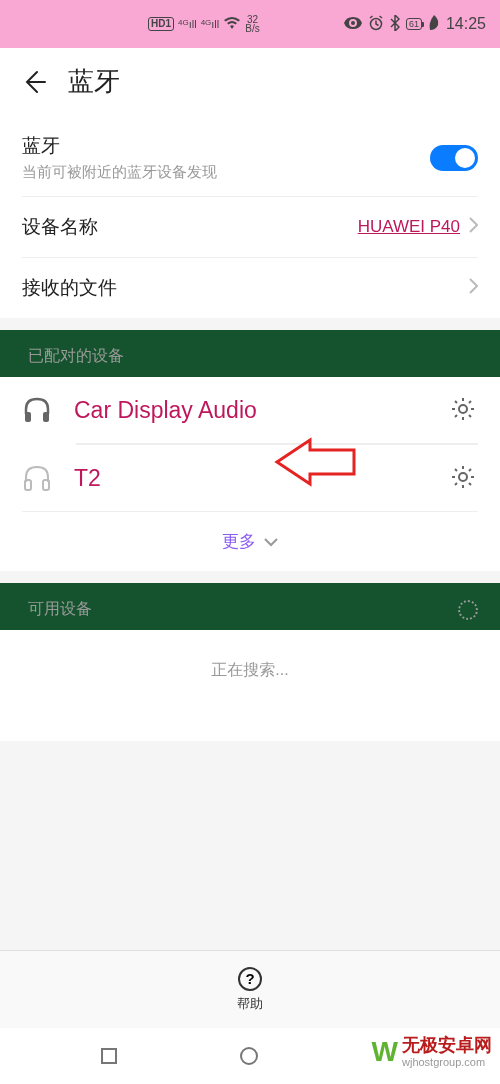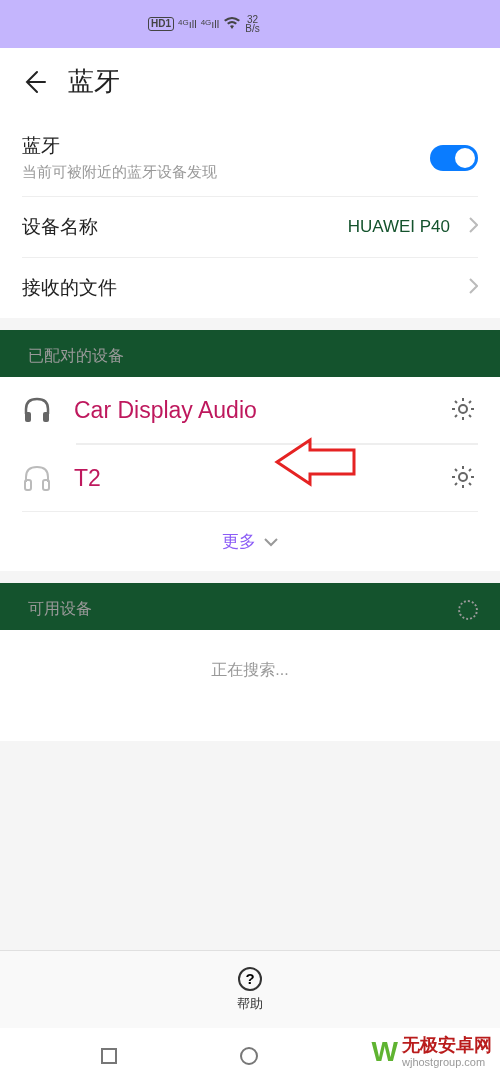--- a/index.html
+++ b/index.html
@@ -9,21 +9,21 @@
   font-family: -apple-system, "Helvetica Neue", Arial, sans-serif;
   background: #f5f5f5;
   position: relative;
   overflow: hidden;
 }
 .status-bar {
   height: 48px;
   display: flex;
   align-items: center;
   padding: 0 14px;
-  background: #c4b5fd;
+  background: #f9a8d4;
   font-size: 14px;
   color: #444;
   justify-content: space-between;
 }
 .status-left { display: flex; align-items: center; gap: 4px; }
 .status-right { display: flex; align-items: center; gap: 6px; }
 .hd-box {
   border: 1.5px solid #444;
   border-radius: 3px;
   font-size: 10px;
@@ -55,21 +55,21 @@
 .row {
   display: flex;
   align-items: center;
   padding: 14px 22px;
   min-height: 60px;
   position: relative;
 }
 .row.tall { min-height: 72px; align-items: flex-start; flex-direction: column; justify-content: center; gap: 4px; }
 .row-label { font-size: 19px; color: #222; }
 .row-sub { font-size: 15px; color: #999; }
-.row-value { font-size: 17px; color: #14532d; margin-left: auto; margin-right: 18px; }
+.row-value { font-size: 17px; color: #be185d; margin-left: auto; margin-right: 8px; text-decoration: underline; }
 .divider { height: 1px; background: #eee; margin: 0 22px; }
 .gap { height: 12px; background: #f5f5f5; }
 .section-header { padding: 16px 22px 10px 28px; font-size: 16px; color: #999; background:#14532d; display:flex; align-items:center; justify-content:space-between;}
 .toggle {
   width: 48px; height: 26px;
   background: #0a7cff;
   border-radius: 13px;
   position: absolute;
   right: 22px;
   top: 50%;
@@ -150,20 +150,45 @@
     <span class="hd-box"><span>HD</span><span>1</span></span>
     <span class="sig"><sup>4G</sup>ıll</span>
     <span class="sig"><sup>4G</sup>ıll</span>
     <span>
       <svg width="18" height="14" viewBox="0 0 18 14">
           <path d="M9 13 L11 10 Q9 8.5 7 10 Z M4 7 Q9 3 14 7 L12.5 8.5 Q9 5.5 5.5 8.5 Z M1 4 Q9 -2 17 4 L15.5 5.5 Q9 0.5 2.5 5.5 Z" fill="#444"></path>
         </svg>
     </span>
     <span class="bs"><span>32</span><br><span>B/s</span></span>
   </div>
+  <div class="status-right">
+    <span>
+      <svg width="18" height="12" viewBox="0 0 18 12">
+          <path d="M9 0 Q2 0 0 6 Q2 12 9 12 Q16 12 18 6 Q16 0 9 0 Z M9 2 A4 4 0 0 1 9 10 A4 4 0 0 1 9 2 Z M9 4 A2 2 0 0 0 9 8 A2 2 0 0 0 9 4 Z" fill="#444"></path>
+        </svg>
+    </span>
+    <span>
+      <svg width="16" height="16" viewBox="0 0 16 16">
+          <circle cx="8" cy="9" r="5.5" fill="none" stroke="#444" stroke-width="1.5"></circle>
+          <path d="M8 5.5 V9 L10.5 10.5 M2 3 L4.5 1 M14 3 L11.5 1" stroke="#444" stroke-width="1.5" fill="none"></path>
+        </svg>
+    </span>
+    <span>
+      <svg width="10" height="16" viewBox="0 0 10 16">
+          <path d="M5 0 V16 L9 12 L1 4 M5 0 L9 4 L1 12" stroke="#444" stroke-width="1.5" fill="none"></path>
+        </svg>
+    </span>
+    <span class="batt">61</span>
+    <span>
+      <svg width="12" height="16" viewBox="0 0 12 16">
+          <path d="M6 0 Q11 4 10 10 Q8 15 2 15 Q0 8 6 0 Z" fill="#444"></path>
+        </svg>
+    </span>
+    <span style="font-size:16px">14:25</span>
+  </div>
 </div>
 
 <div class="header">
   <div class="back-arrow">
     <svg width="26" height="26" viewBox="0 0 26 26">
         <path d="M16 3 L6 13 L16 23 M6 13 H24" stroke="#222" stroke-width="2" fill="none" stroke-linecap="round"></path>
       </svg>
   </div>
   <div class="title">蓝牙</div>
 </div>

